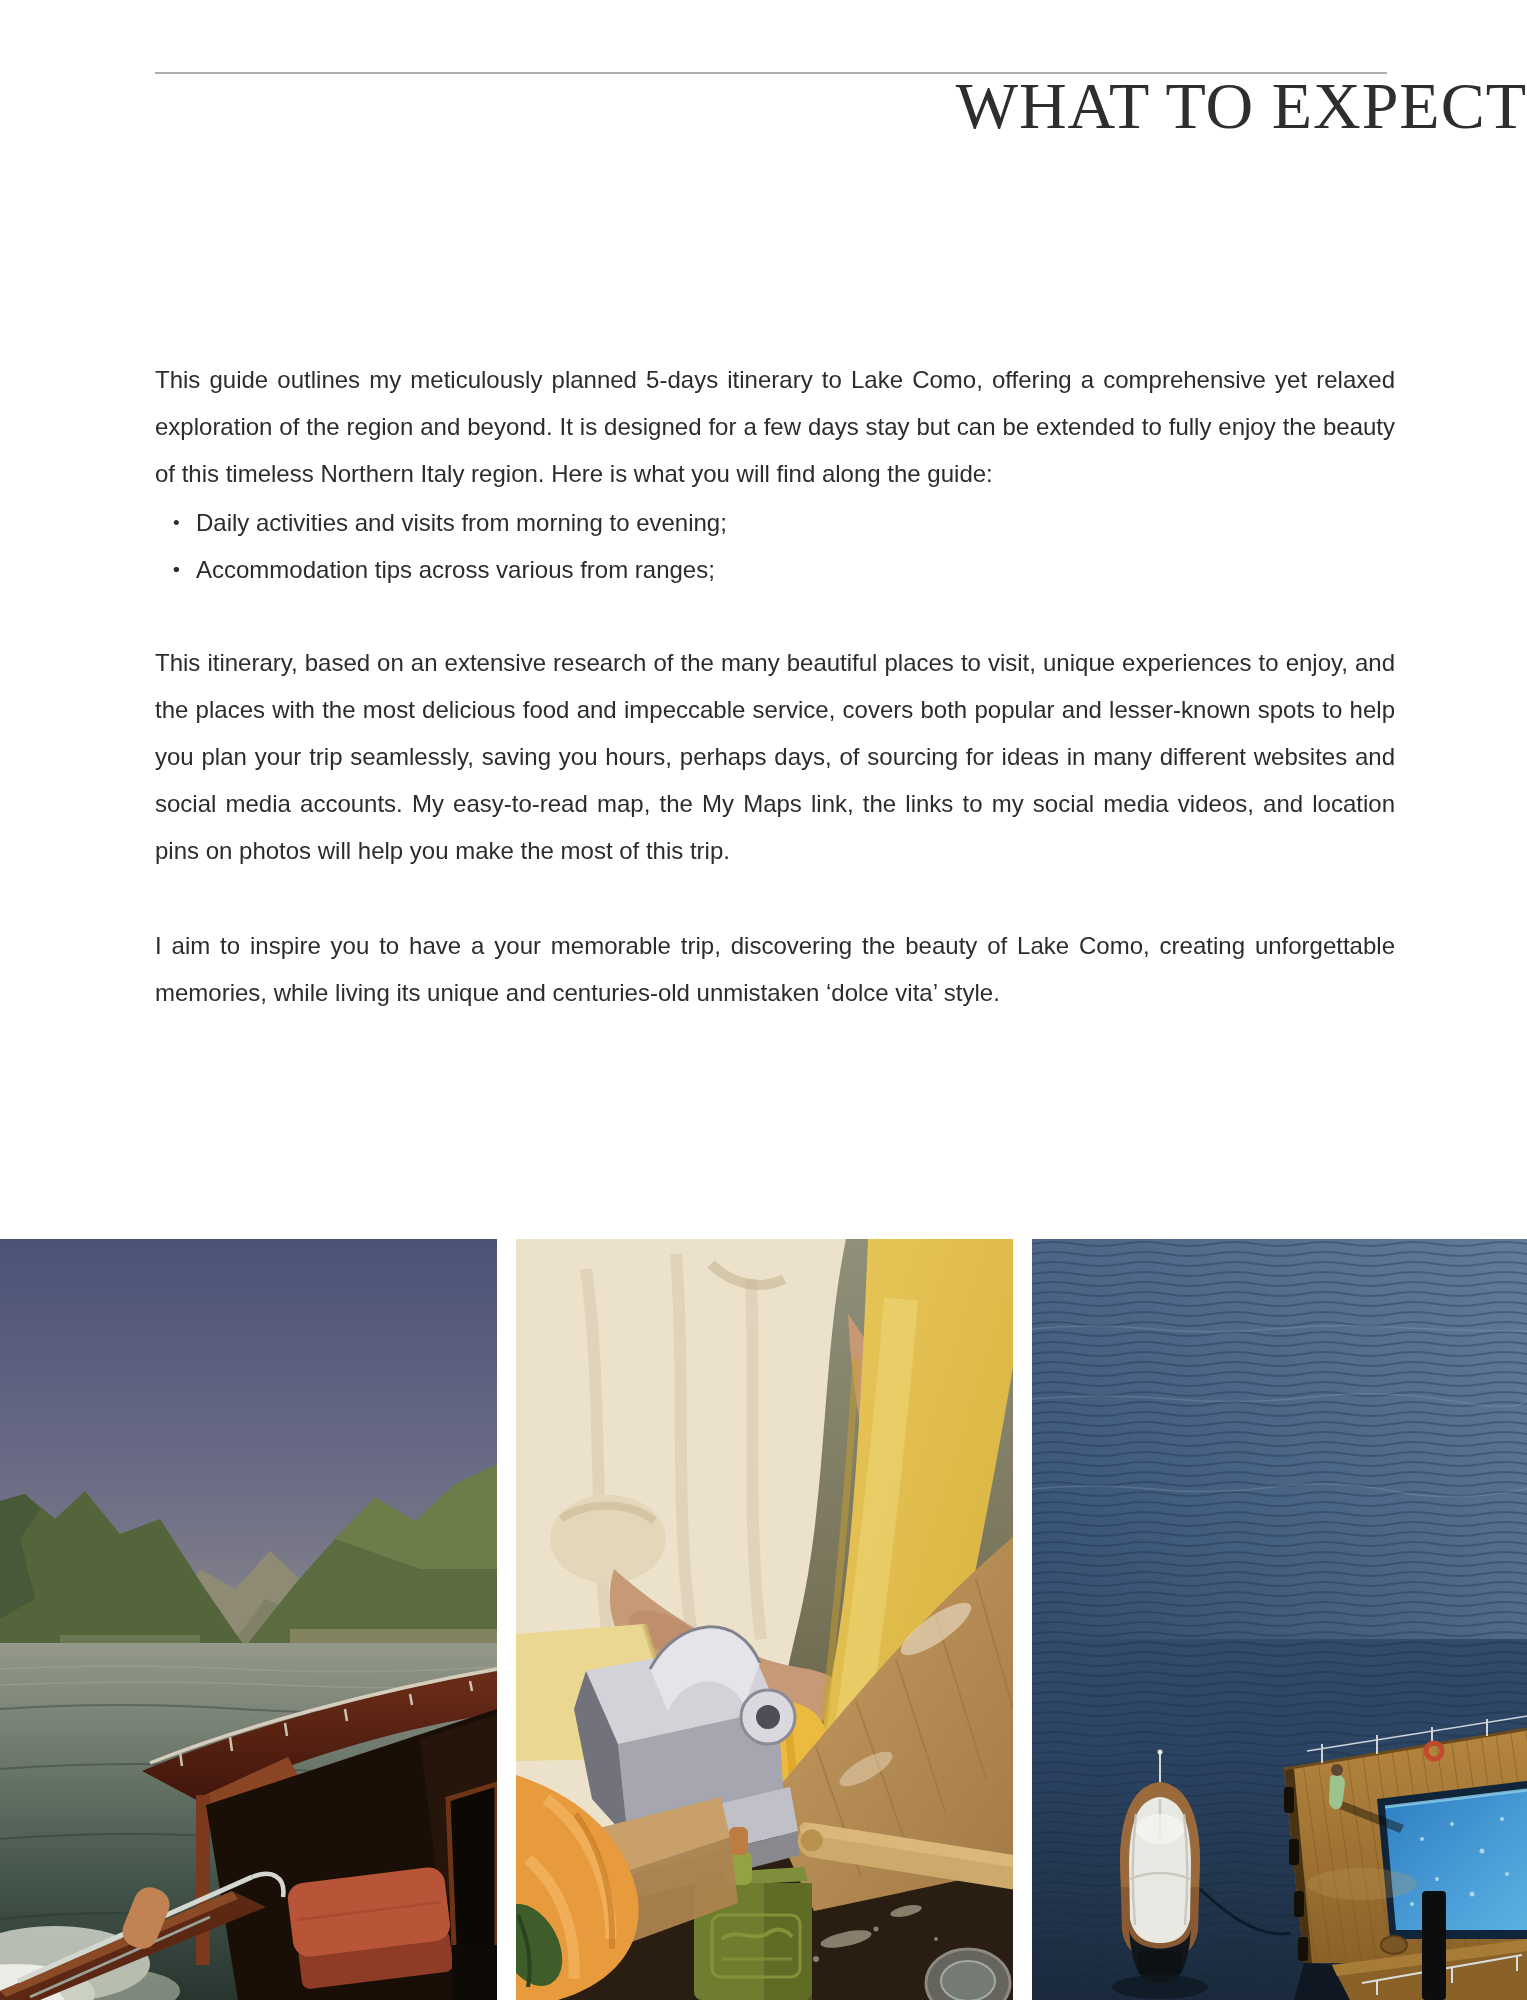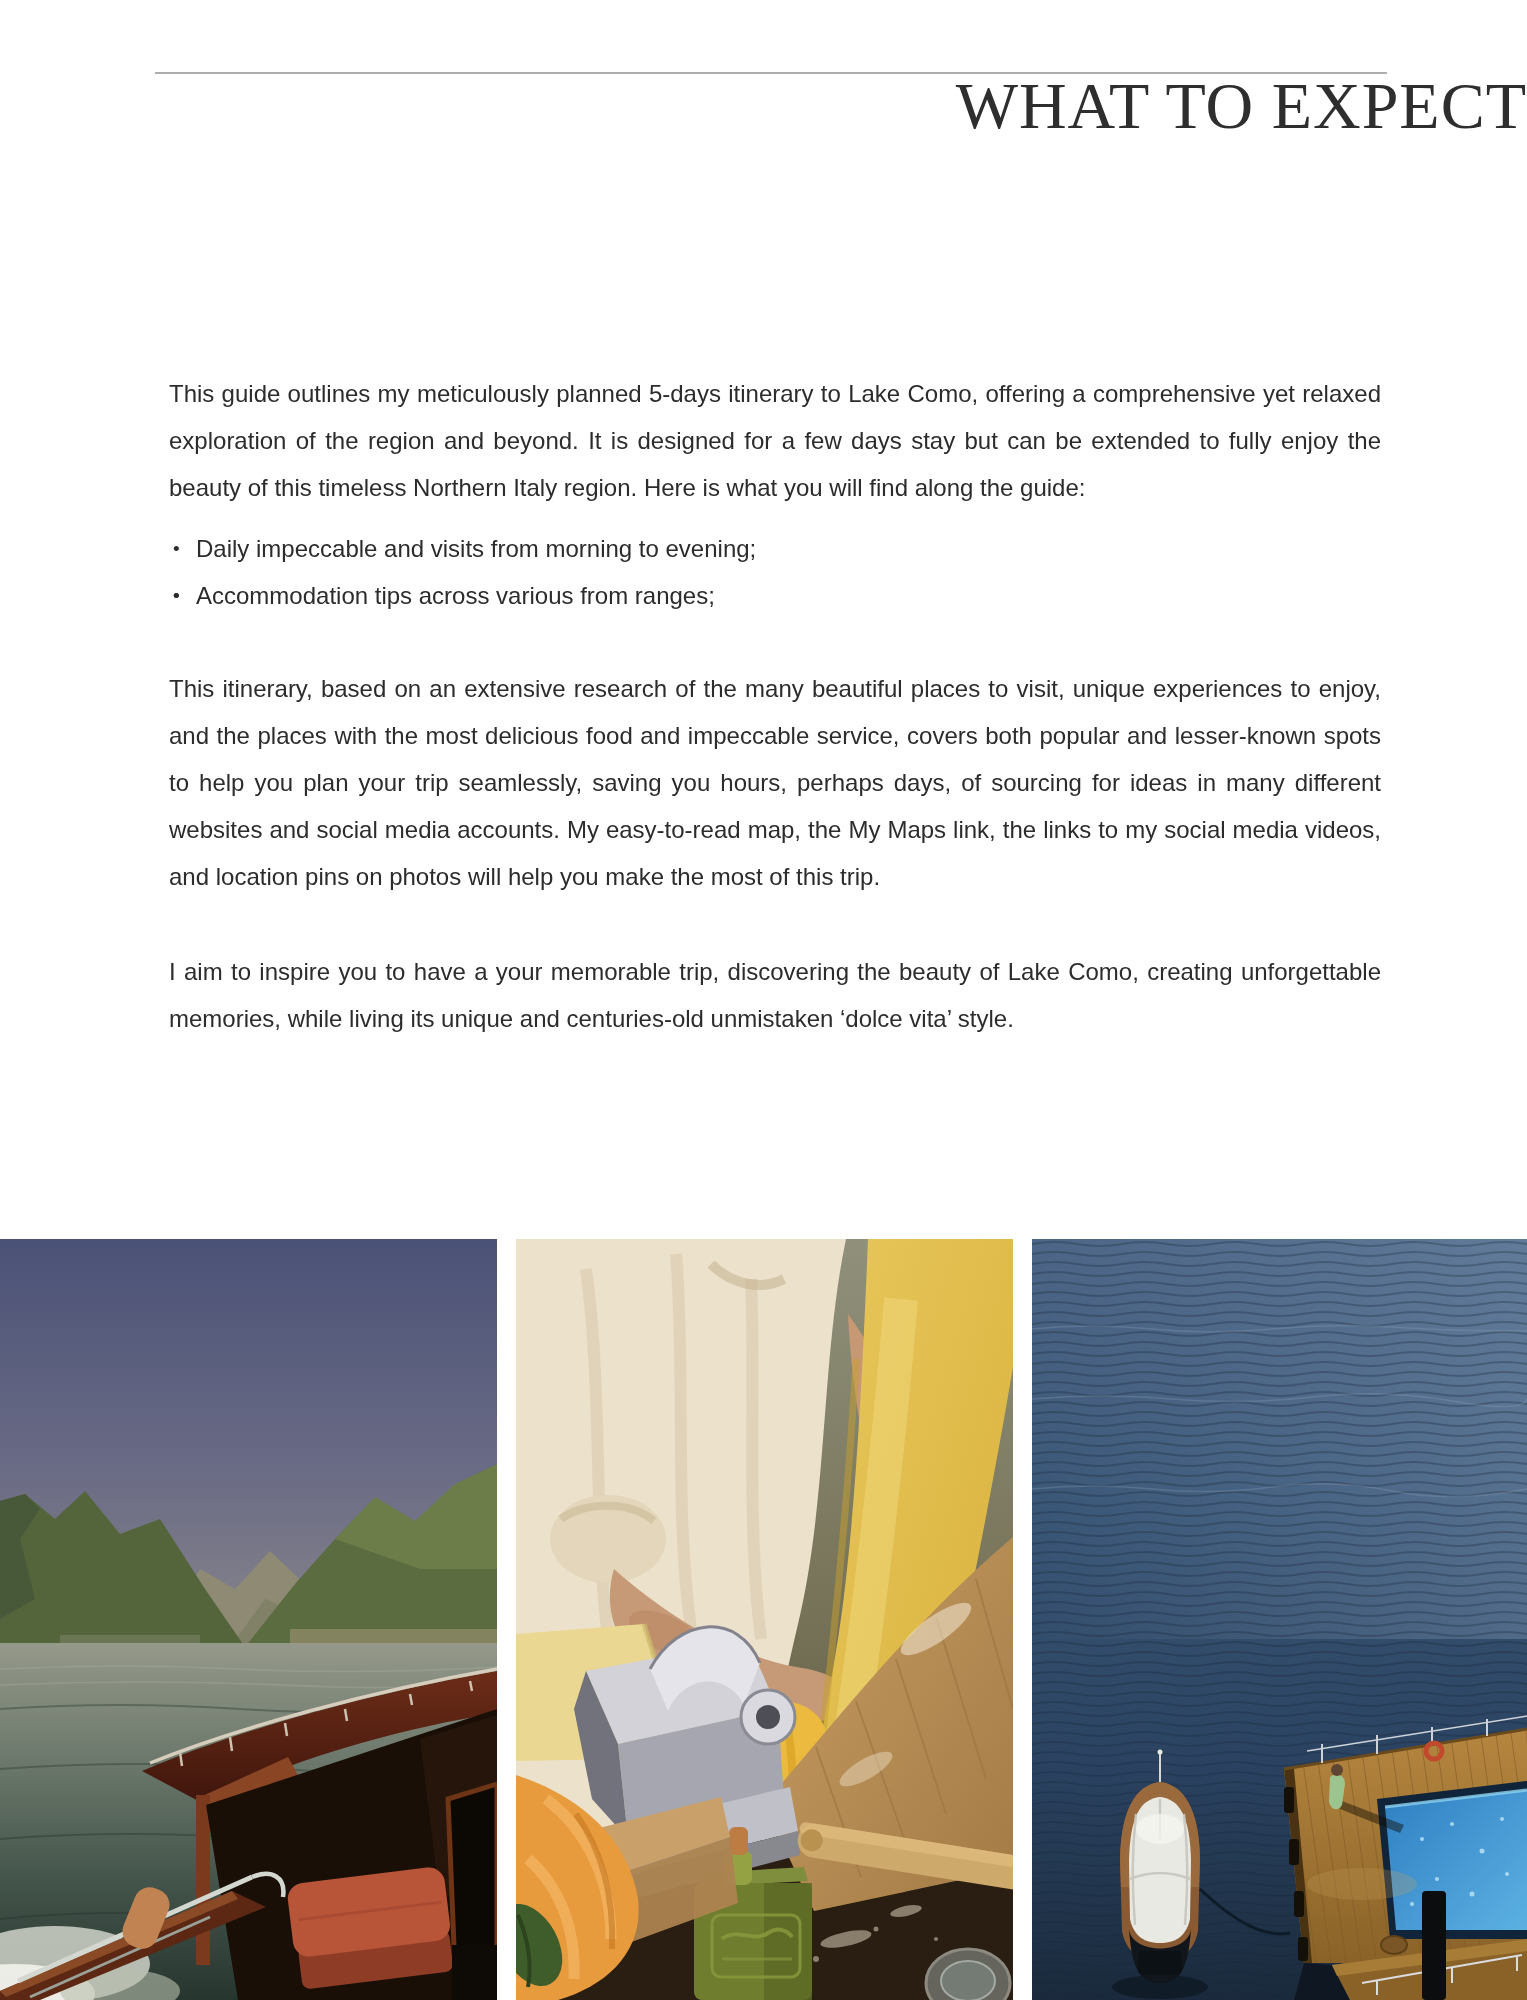--- a/index.html
+++ b/index.html
@@ -8,21 +8,21 @@
     font-family:"Liberation Sans", sans-serif;color:#2c2c2c;
   }
   .rule{position:absolute;left:155px;top:72px;width:1232px;height:2px;background:#aeaeae;}
   h1.title{
     position:absolute;left:0;top:74px;width:100%;margin:0;text-align:right;
     font-family:"Liberation Serif", serif;font-weight:400;color:#2e2e2e;
     font-size:66px;line-height:64px;letter-spacing:1px;
   }
   h1.title .tline{display:block;}
   .content{position:absolute;left:155px;top:356px;width:1240px;font-size:24px;line-height:47px;}
-  .content p{margin:14px;text-align:justify;}
+  .content p{margin:0;text-align:justify;}
   ul.points{list-style:none;margin:2px 0 0 0;padding:0;}
   ul.points li{position:relative;padding-left:41px;text-align:left;}
   ul.points .marker{position:absolute;left:18px;top:0;font-size:19px;}
   .p-research{margin-top:46px !important;}
   .p-inspire{margin-top:48px !important;}
   .gallery{position:absolute;left:0;top:1239px;width:1527px;height:761px;display:flex;gap:19px;}
   figure.photo{margin:0;position:relative;height:761px;overflow:hidden;background:#44506a;}
   .ph1{width:497px;}.ph2{width:497px;}.ph3{width:495px;}
   figure.photo svg{display:block;width:100%;height:100%;}
 </style>
@@ -35,21 +35,21 @@
 
   <h1 class="title">
     <span class="tline">WHAT TO EXPECT</span>
   </h1>
 
   <div class="content">
     <p>This guide outlines my meticulously planned 5-days itinerary to Lake Como, offering a comprehensive yet relaxed exploration of the region and beyond. It is designed for a few days stay but can be extended to fully enjoy the beauty of this timeless Northern Italy region. Here is what you will find along the guide:</p>
     <ul class="points">
       <li>
         <span class="marker">•</span>
-        <span>Daily impeccable and visits from morning to evening;</span>
+        <span>Daily activities and visits from morning to evening;</span>
       </li>
       <li>
         <span class="marker">•</span>
       </li>
       <li>
         <span class="marker">•</span>
         <span>Accommodation tips across various from ranges;</span>
       </li>
     </ul>
     <p class="p-research">This itinerary, based on an extensive research of the many beautiful places to visit, unique experiences to enjoy, and the places with the most delicious food and impeccable service, covers both popular and lesser-known spots to help you plan your trip seamlessly, saving you hours, perhaps days, of sourcing for ideas in many different websites and social media accounts. My easy-to-read map, the My Maps link, the links to my social media videos, and location pins on photos will help you make the most of this trip.</p>

